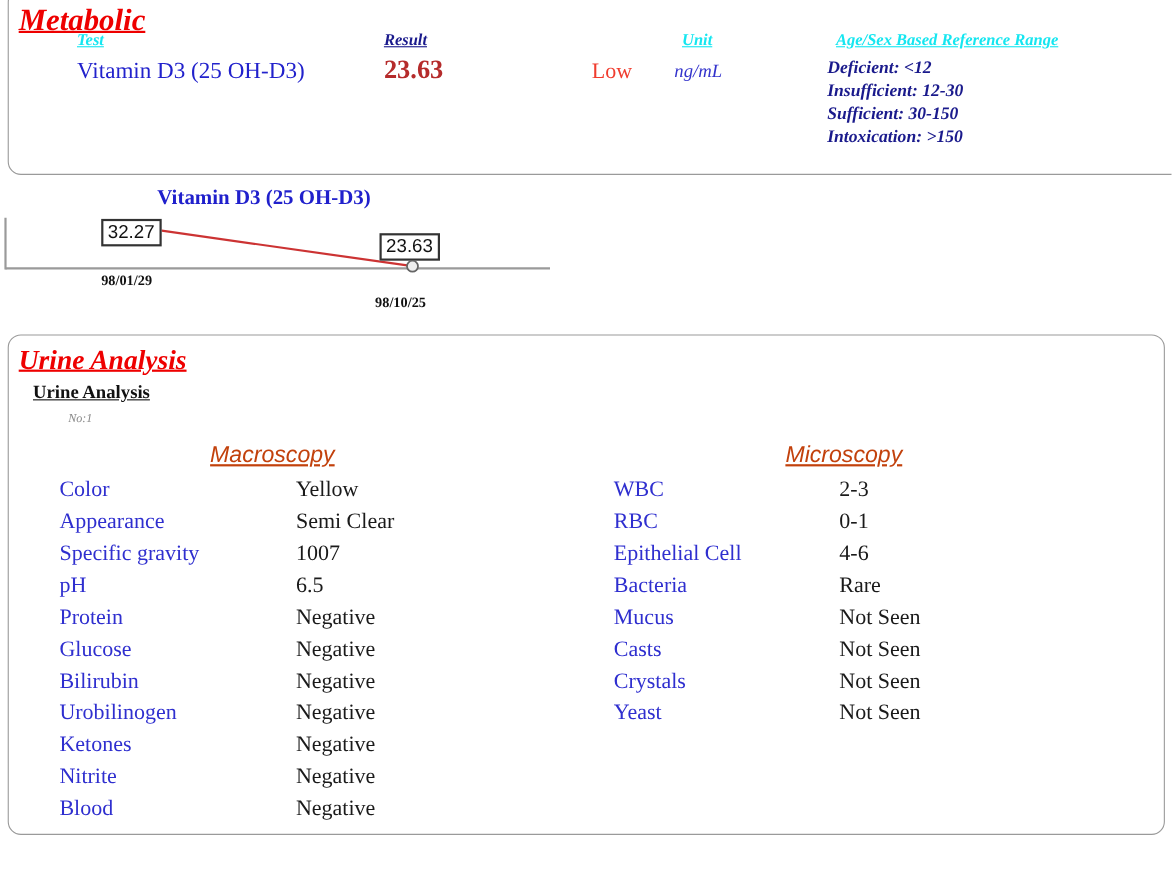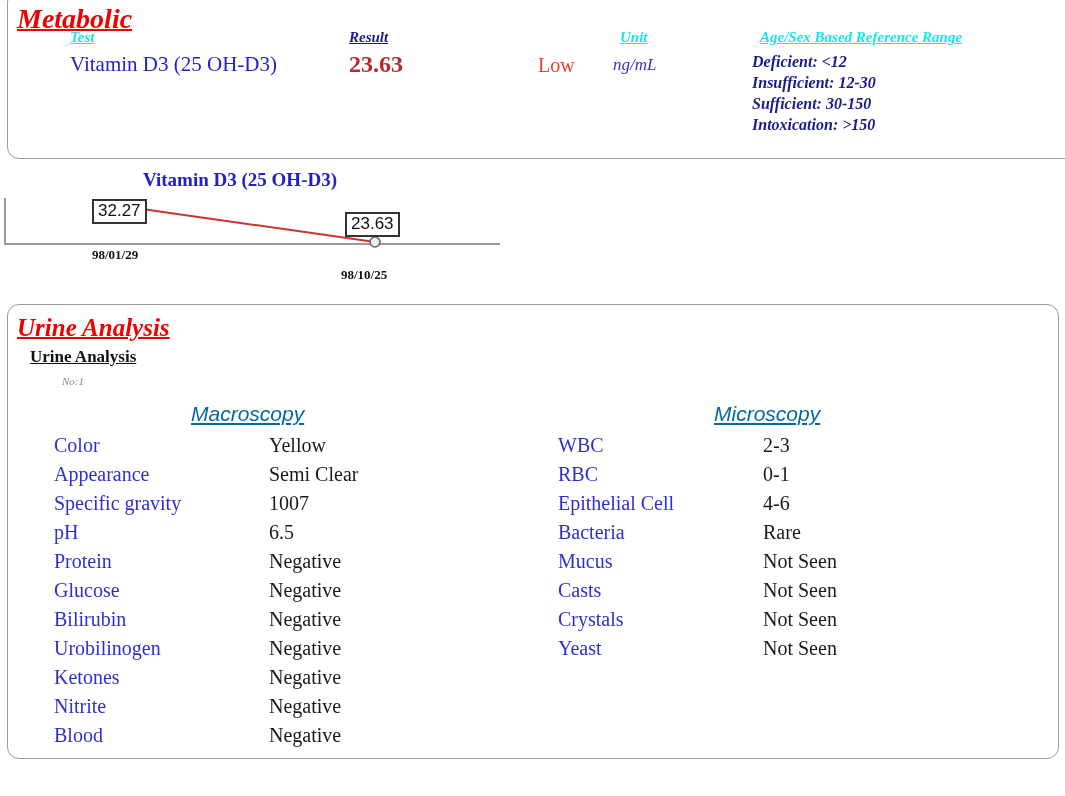--- a/index.html
+++ b/index.html
@@ -185,21 +185,21 @@
     font-style: italic;
     color: #8a8a8a;
     white-space: nowrap;
   }
 
   .group-head {
     position: absolute;
     font-family: "Liberation Sans", "DejaVu Sans", sans-serif;
     font-style: italic;
     font-size: 21px;
-    color: #0369a1;
+    color: #c2410c;
     text-decoration: underline;
     white-space: nowrap;
   }
   #macro-head { left: 183px; top: 97px; }
   #micro-head { left: 706px; top: 97px; }
 
   .result-table {
     position: absolute;
     border-collapse: collapse;
   }

